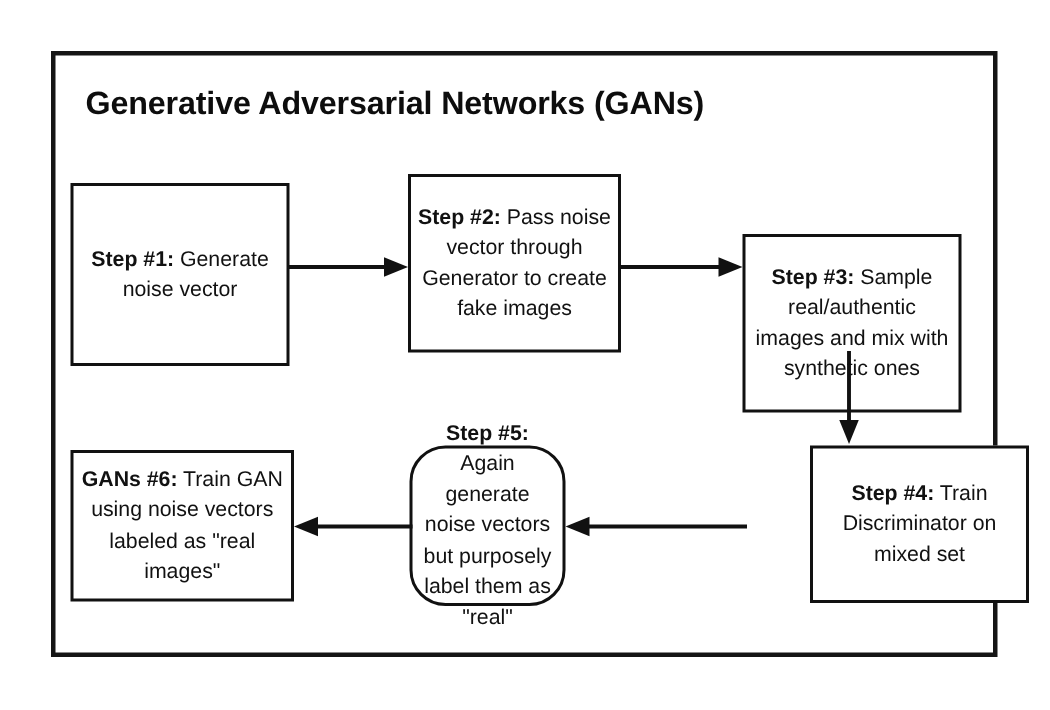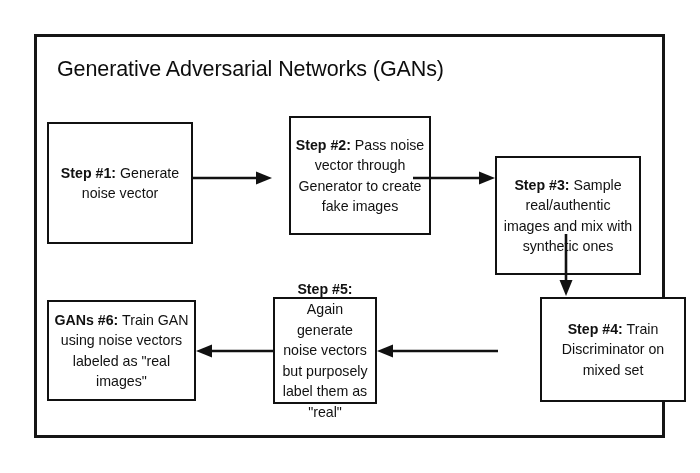--- a/index.html
+++ b/index.html
@@ -27,21 +27,21 @@
     height: 404px;
     border: 3px solid #151515;
     box-sizing: border-box;
     background: #ffffff;
   }
   .title {
     position: absolute;
     left: 57px;
     top: 57px;
     font-size: 21.5px;
-    font-weight: normal;
+    font-weight: bold;
     color: #0d0d0d;
     letter-spacing: -0.1px;
     white-space: nowrap;
   }
   .step-box {
     position: absolute;
     box-sizing: border-box;
     border: 2.5px solid #111111;
     background: #ffffff;
     display: flex;
@@ -53,24 +53,24 @@
   .step-text {
     font-size: 14.2px;
     line-height: 20.5px;
     color: #111111;
   }
   .step-text b {
     font-weight: bold;
   }
   
   #box1 { left: 47px;  top: 122px; width: 146px; height: 122px; }
-  #box2 { left: 272px; top: 116px; width: 142px; height: 119px; margin-left: 17px; }
+  #box2 { left: 272px; top: 116px; width: 142px; height: 119px; }
   #box3 { left: 495px; top: 116px; width: 146px; height: 119px; margin-top: 40px; }
   #box4 { left: 496px; top: 297px; width: 146px; height: 105px; margin-left: 44px; }
-  #box5 { left: 273px; top: 297px; width: 104px; height: 107px; }
+  #box5 { left: 273px; top: 297px; width: 104px; height: 107px; border-radius: 24px; }
   #box6 { left: 47px;  top: 300px; width: 149px; height: 101px; }
 
   .arrow {
     position: absolute;
   }
   .arrow svg { display: block; overflow: visible; }
 
   #arrow-1-2 { left: 192px; top: 168px; }
   #arrow-2-3 { left: 413px; top: 168px; }
   #arrow-3-4 { left: 556px; top: 234px; }

